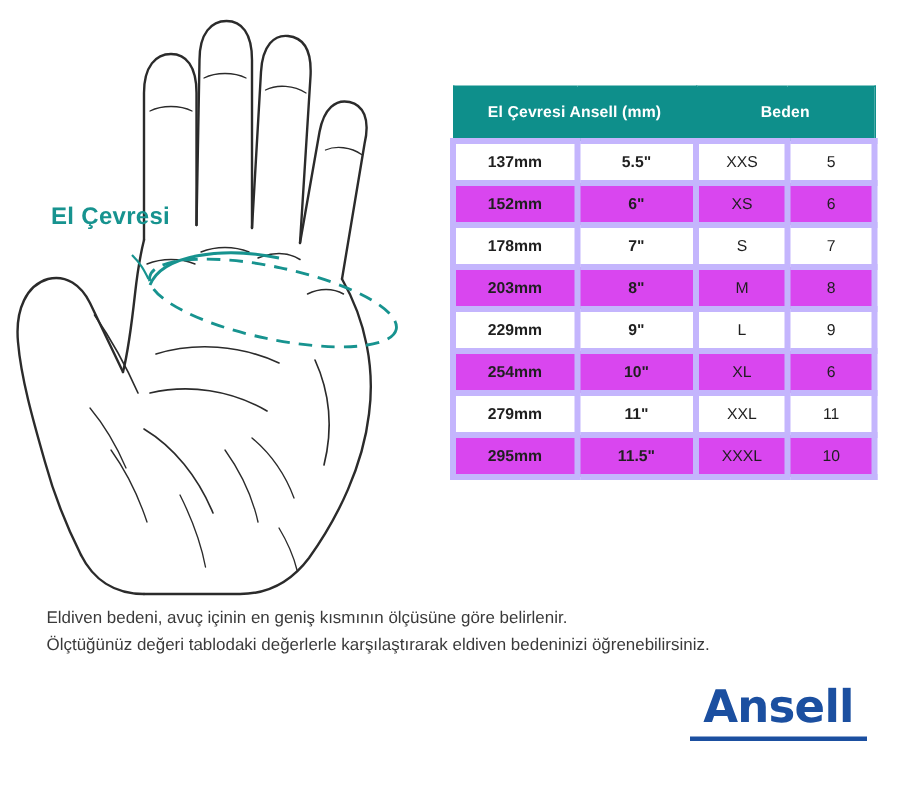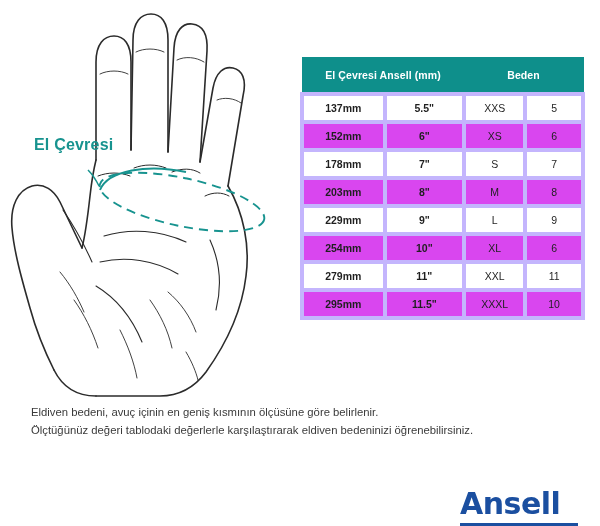--- a/index.html
+++ b/index.html
@@ -88,22 +88,22 @@
     font-size: 11.3px;
     color: #3a3a3a;
     line-height: 1.55;
   }
   .notes div { white-space: nowrap; }
 
   
   .logo {
     position: absolute;
     right: 22px;
-    bottom: 0;
-    text-align: left;
+    bottom: 32px;
+    text-align: center;
   }
   .logo-word {
     font-family: "DejaVu Sans", sans-serif;
     font-size: 30px;
     font-weight: bold;
     color: #1b4fa0;
     letter-spacing: -0.5px;
     line-height: 1;
   }
   .logo-rule {

